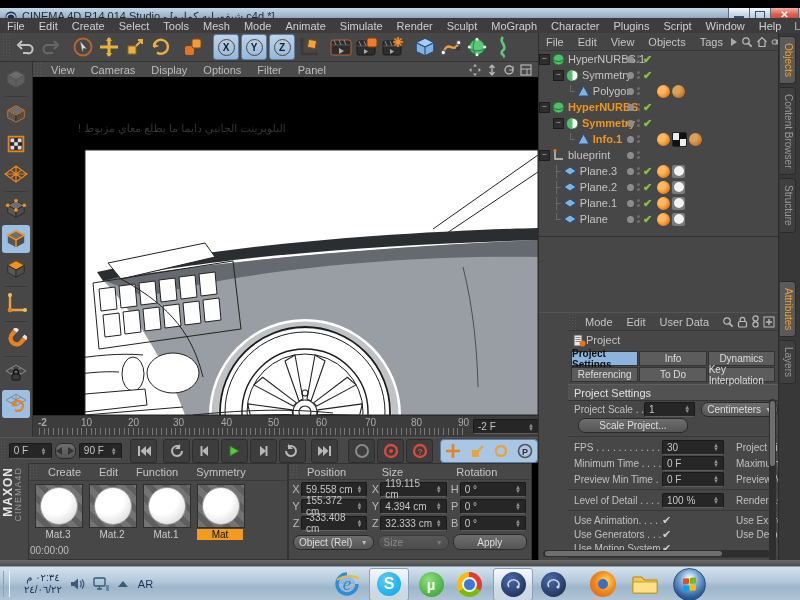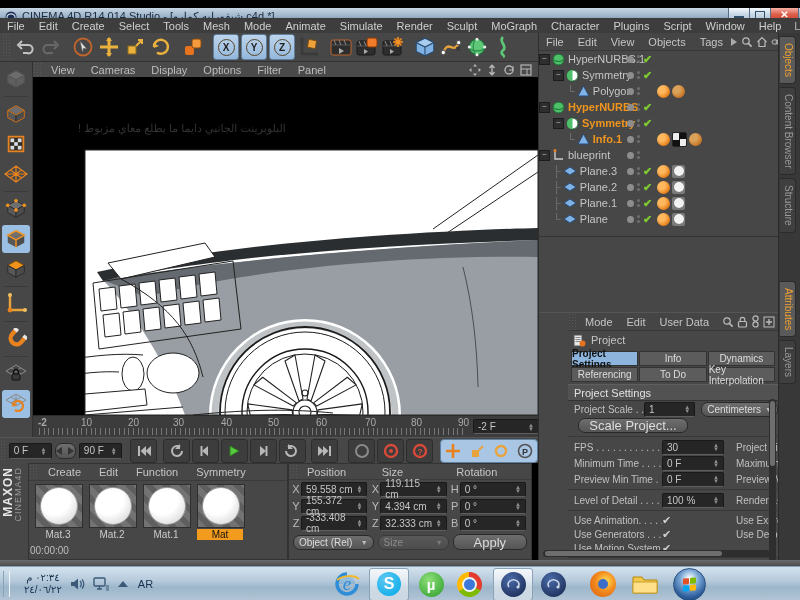--- a/index.html
+++ b/index.html
@@ -18,21 +18,21 @@
   #menubar{left:0;top:18px;width:800px;height:15px;background:#3d3d3d;
     border-bottom:1px solid #2c2c2c;color:#cfcfcf;display:flex;align-items:center;}
   #menubar span.mi{padding:0 7px;white-space:nowrap;}
   
   .grip{width:10px;height:100%;background:radial-gradient(#5d5d5d 30%,transparent 32%) 0 0/3px 3px;opacity:.8;}
   .field{background:#262626;border:1px solid #191919;border-bottom-color:#5e5e5e;
     border-radius:2px;color:#c6c6c6;display:flex;align-items:center;padding:0 4px;font-size:10px;}
   .spin{margin-left:auto;display:flex;flex-direction:column;line-height:4px;
     font-size:6px;color:#8d8d8d;padding-left:3px;}
   .btn{background:linear-gradient(#6e6e6e,#555);border:1px solid #2a2a2a;
-    border-radius:7px;color:#ddd;display:flex;align-items:center;justify-content:center;font-size:13px;}
+    border-radius:7px;color:#ddd;display:flex;align-items:center;justify-content:center;font-size:10px;}
   .chk{color:#cfcfcf;font-size:11px;}
   
   #toolbar{left:0;top:33px;width:538px;height:29px;background:#474747;
     border-bottom:1px solid #323232;display:flex;align-items:center;padding-left:2px;box-sizing:border-box;}
   .tbtn{width:26px;height:26px;display:flex;align-items:center;justify-content:center;border-radius:3px;flex:0 0 auto;}
   .tsep{width:6px;height:26px;flex:0 0 auto;}
   .axisbtn{width:24px;height:24px;margin:0 1px;border-radius:3px;flex:0 0 auto;
     background:linear-gradient(#bdd4ec,#93b8dc);border:1px solid #5f7f9f;
     display:flex;align-items:center;justify-content:center;}
   .axisbtn .ring{width:15px;height:15px;border:1.5px solid #584427;border-radius:50%;
@@ -1069,21 +1069,21 @@
             <path d="M6 3 V9 M3 6 H9" stroke="#bbb" stroke-width="1.4"></path>
           </svg>
       </div>
     </div>
     <div style="display:flex;align-items:center;height:18px;padding-left:5px">
       <svg width="13" height="13" viewBox="0 0 13 13">
           <rect x="1" y="1" width="8" height="11" fill="#e8e8e8" stroke="#555"></rect>
           <path d="M2.5 3.5 h5 M2.5 5.5 h5 M2.5 7.5 h5" stroke="#888"></path>
           <circle cx="9.5" cy="9.5" r="3" fill="#e8731e"></circle>
         </svg>
-      <span style="margin-left:5px">Project</span>
+      <span style="">Project</span>
     </div>
     <div class="atabs">
       <div class="atab active">Project Settings</div>
       <div class="atab">Info</div>
       <div class="atab">Dynamics</div>
       <div class="atab">Referencing</div>
       <div class="atab">To Do</div>
       <div class="atab">Key Interpolation</div>
     </div>
     <div class="asec">Project Settings</div>

